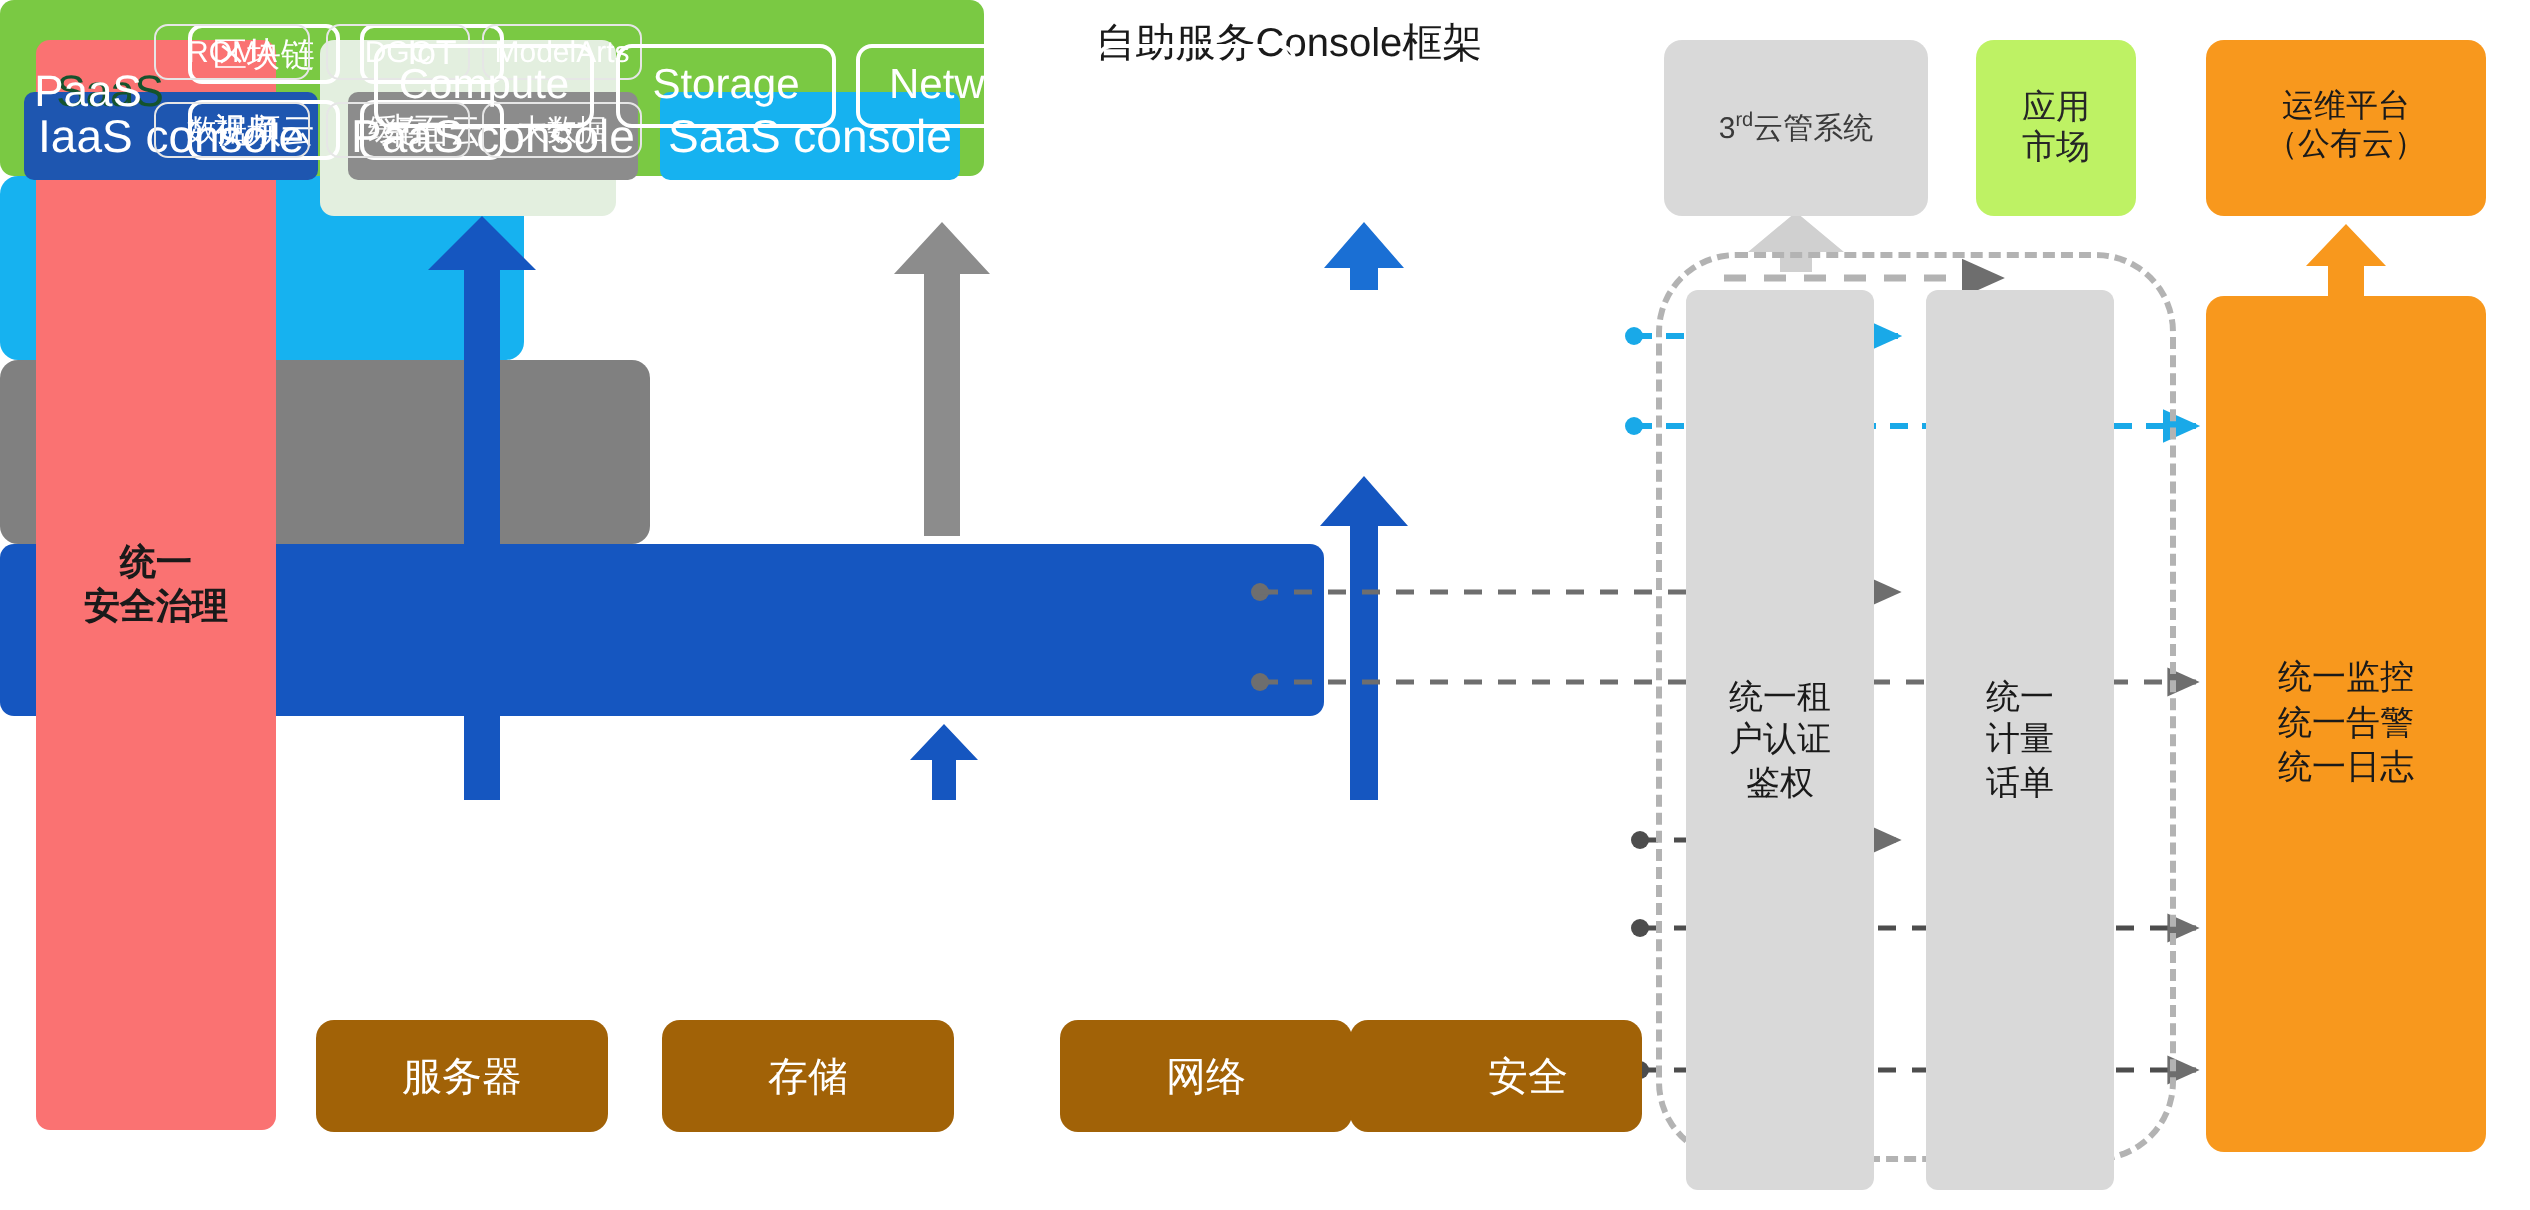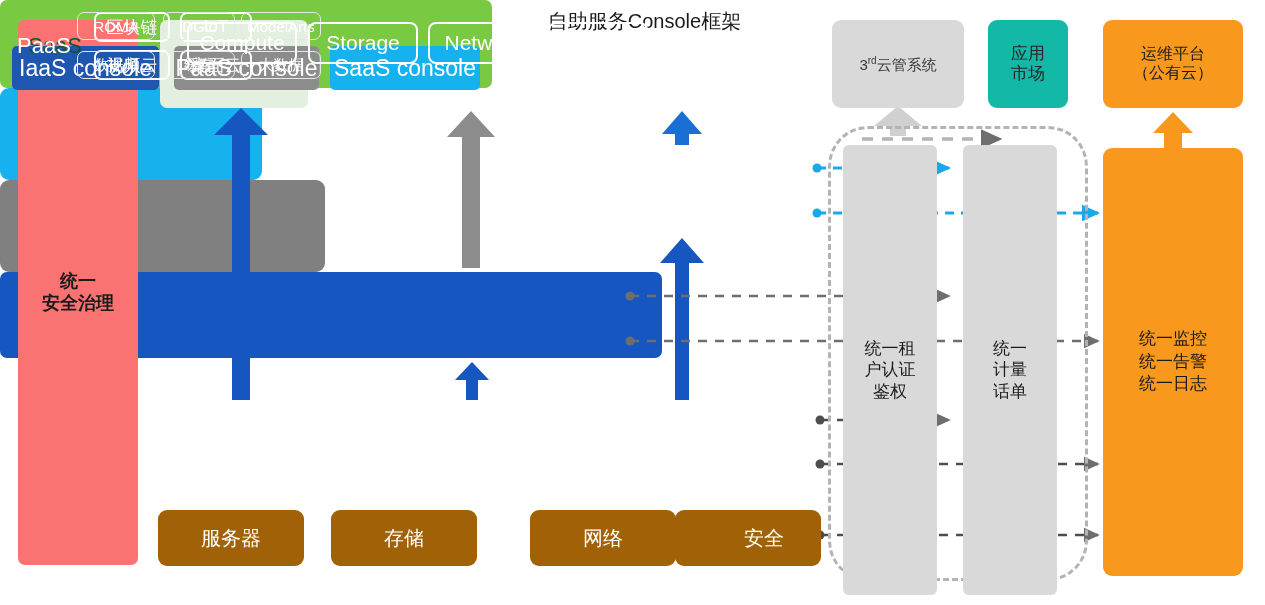--- a/index.html
+++ b/index.html
@@ -53,21 +53,21 @@
 
   
   #thirdparty-cloud {
     left: 832px; top: 20px; width: 132px; height: 88px;
     background: #d9d9d9; border-radius: 9px;
     color: #3a3a3a; font-size: 15px;
   }
   #thirdparty-cloud sup { font-size: 10px; }
   #app-market {
     left: 988px; top: 20px; width: 80px; height: 88px;
-    background: #14b8a6; border-radius: 9px;
+    background: #bef264; border-radius: 9px;
     color: #262626; font-size: 17px;
   }
   #ops-platform {
     left: 1103px; top: 20px; width: 140px; height: 88px;
     background: #f8981d; border-radius: 9px;
     color: #1a1a1a; font-size: 16px;
   }
 
   
   #saas-layer {

